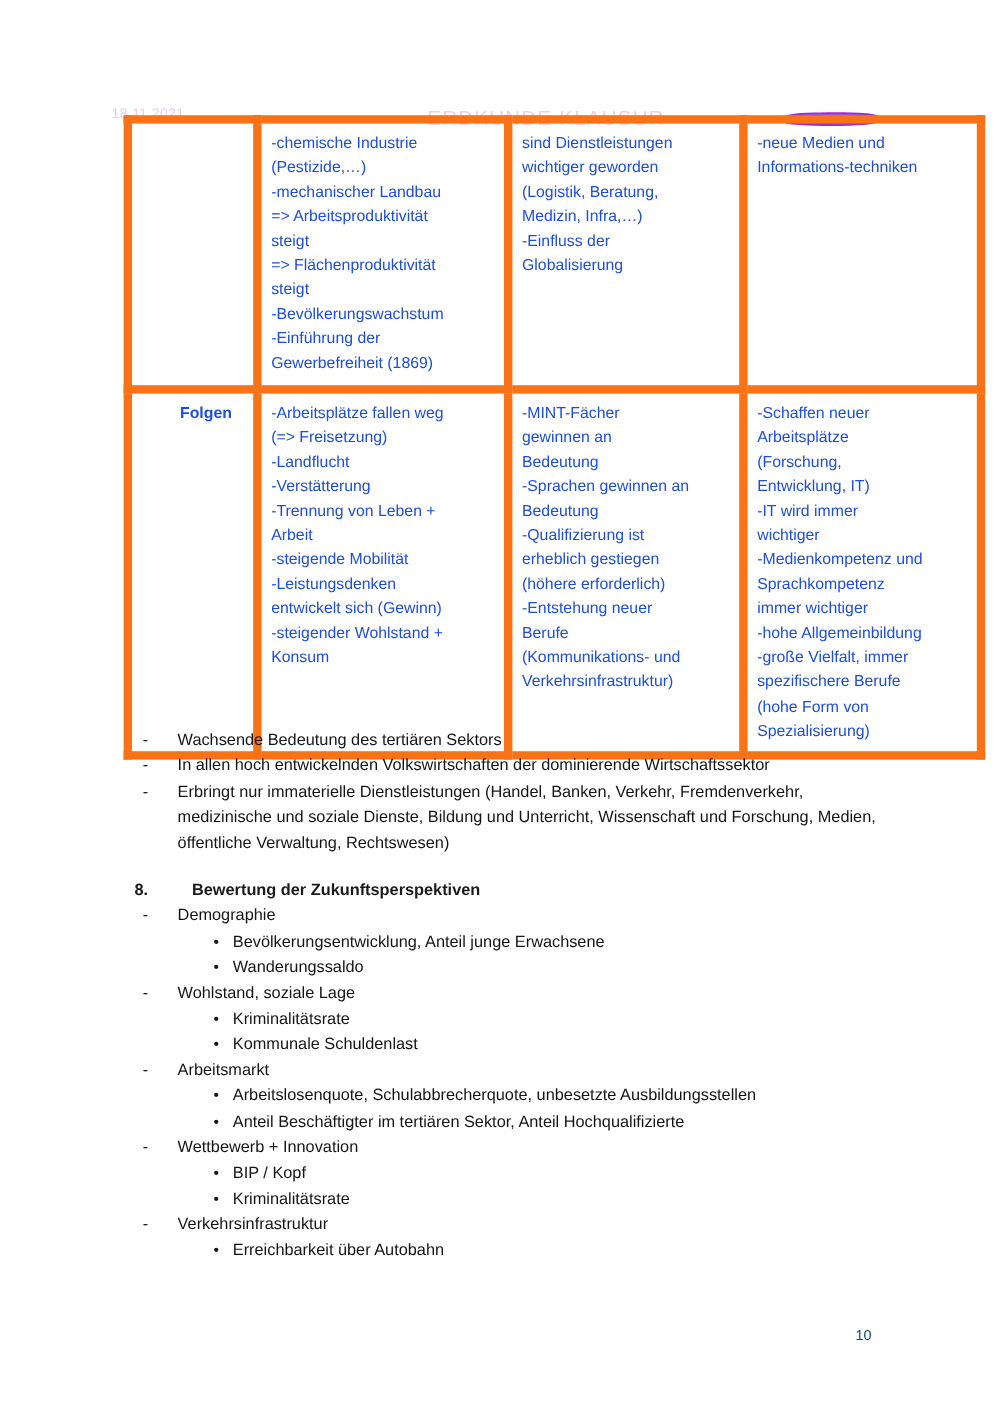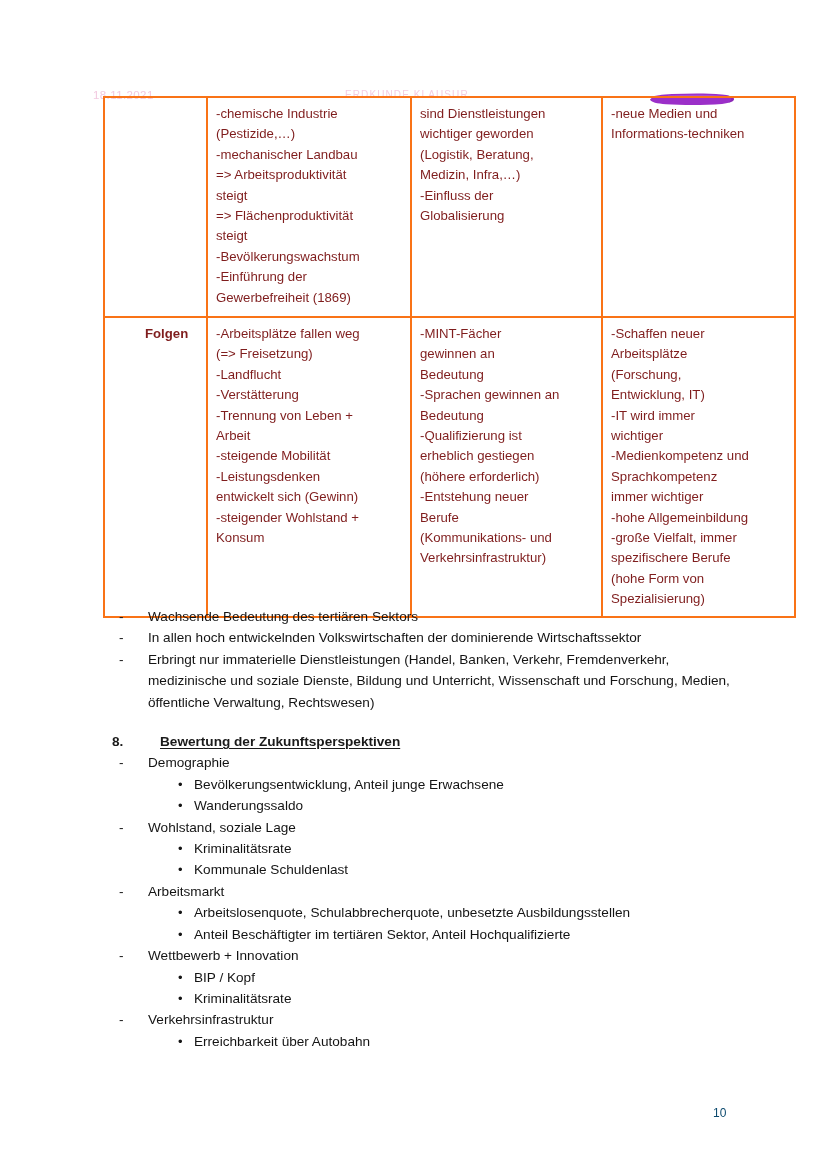--- a/index.html
+++ b/index.html
@@ -29,23 +29,23 @@
     position: absolute;
     left: 93px;
     top: 0;
     font-size: 11.5px;
     letter-spacing: 0.4px;
     color: #f2c9e0;
     white-space: nowrap;
   }
   .hdr-title {
     position: absolute;
-    left: 345px;
+    left: 356px;
     top: 0;
-    font-size: 10px;
+    font-size: 17px;
     letter-spacing: 1.1px;
     color: #f4cde2;
     white-space: nowrap;
   }
   .hdr-mark {
     position: absolute;
     left: 648px;
     top: 1px;
     width: 88px;
     height: 18px;
@@ -54,26 +54,26 @@
   
   .tbl {
     position: absolute;
     left: 103px;
     top: 96px;
     width: 627px;
     border-collapse: collapse;
     table-layout: fixed;
   }
   .tbl td {
-    border: 2px solid #f97316;
+    border: 7px solid #f97316;
     vertical-align: top;
     padding: 6px 6px 6px 8px;
     font-size: 13.2px;
     line-height: 20.4px;
-    color: #7f1d1d;
+    color: #1d4ed8;
   }
   .c1 { width: 87px; }
   .c2 { width: 188px; }
   .c3 { width: 175px; margin-left: 28px; }
   .c4 { width: 177px; }
 
   .cell-line { display: block; white-space: pre-wrap; }
   .cell-label { font-weight: bold; padding-left: 32px; }
 
   .row-a td { height: 206px; }
@@ -129,21 +129,20 @@
     line-height: 21.4px;
     font-weight: bold;
   }
   .numhead .num {
     position: absolute;
     left: 0;
     top: 0;
     width: 28px;
   }
   .numhead .tx {
-    text-decoration: underline;
     text-underline-offset: 2px;
     padding-left: 12px;
   }
   .spacer-md { height: 18px; }
 
   
   .page-num {
     position: absolute;
     left: 713px;
     top: 1106px;

